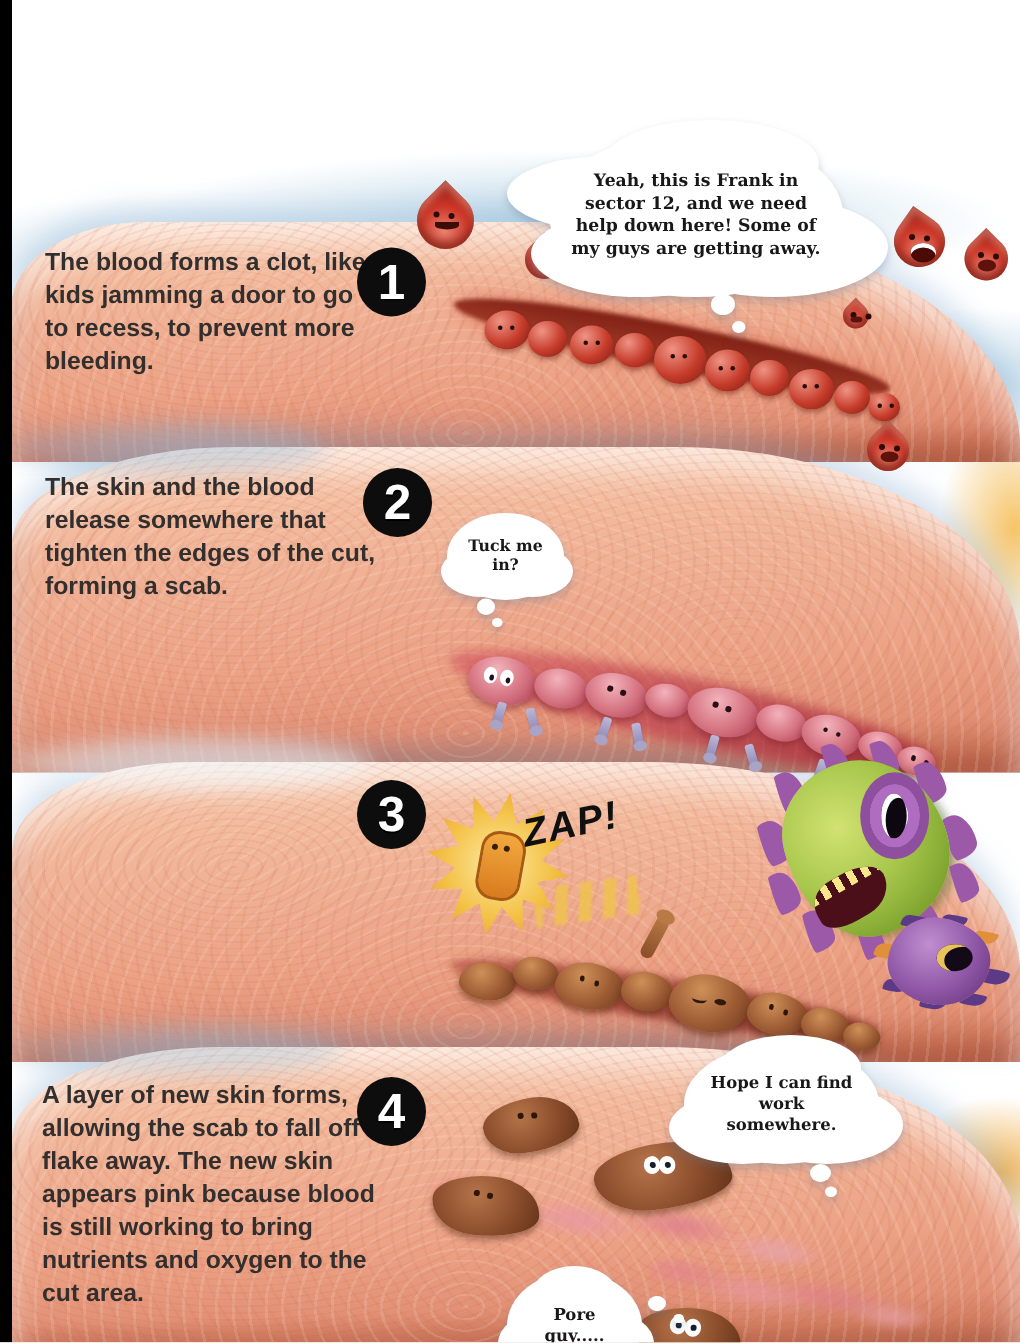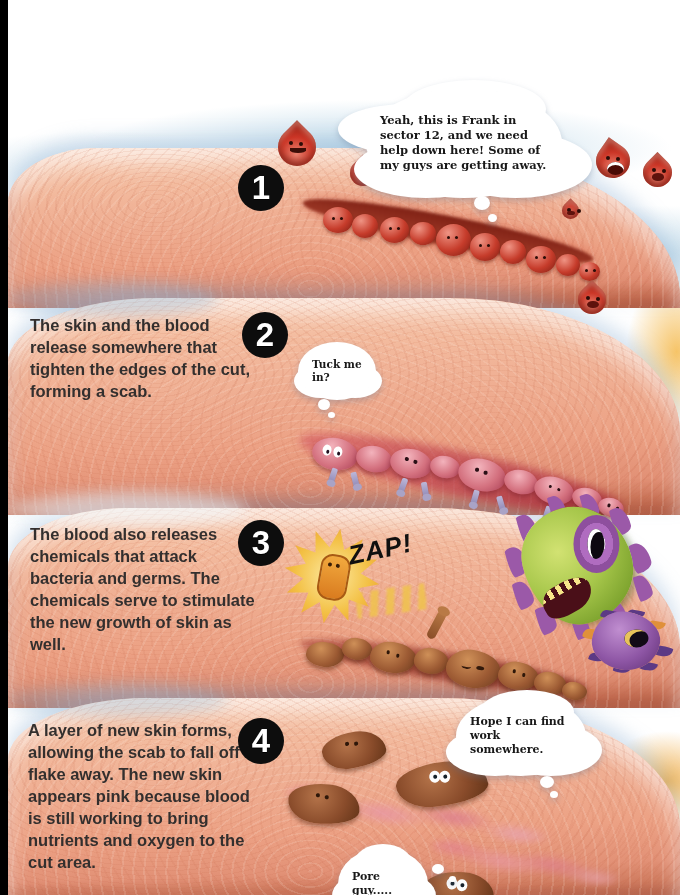--- a/index.html
+++ b/index.html
@@ -44,21 +44,21 @@
 
   
   .step-text { position:absolute; width:222px; color:#332f2e; font-weight:bold;
                font-size:16.5px; line-height:1.33; z-index:20; }
   .badge { position:absolute; width:46px; height:46px; border-radius:50%; background:#0d0d0d;
            color:#fff; font-weight:900; font-size:33px; display:flex; align-items:center;
            justify-content:center; z-index:21; text-shadow:0 1px 0 #000; }
 
   
   .bubble { position:absolute; background:#fff; border-radius:50%; z-index:25;
-            display:flex; align-items:center; justify-content:center; text-align:left;
+            display:flex; align-items:center; justify-content:center; text-align:center;
             font-family:"DejaVu Serif", serif; font-weight:bold; color:#181818;
             filter:drop-shadow(0 3px 3px rgba(100,120,150,.35)); padding:10px 14px; box-sizing:border-box; }
   .bubble .tail1, .bubble .tail2 { position:absolute; background:#fff; border-radius:50%; }
 
   .bub-frank { left:366px; top:88px;  width:196px; height:110px; font-size:11.5px; line-height:1.3;
                box-shadow: -38px 26px 0 -26px #fff, 52px 22px 0 -22px #fff, 10px -34px 0 -26px #fff, -58px -14px 0 -30px #fff; }
   .bub-frank .tail1 { left:108px; bottom:-12px; width:16px; height:14px; }
   .bub-frank .tail2 { left:122px; bottom:-24px; width:9px;  height:8px; }
 
   .bub-tuck  { left:298px; top:342px; width:78px;  height:58px; font-size:10.5px; line-height:1.25;
@@ -291,26 +291,26 @@
     <div class="flake dots" style="left:322px; top:732px; width:64px; height:36px; transform:rotate(-8deg);"></div>
     <div class="flake dots" style="left:288px; top:784px; width:72px; height:40px; transform:rotate(6deg);"></div>
     <div class="flake" style="left:396px; top:762px; width:92px; height:44px; transform:rotate(-6deg);">
       <span class="rider" style="left:34px; top:8px;"></span>
     </div>
     <div class="flake" style="left:424px; top:872px; width:70px; height:38px; transform:rotate(4deg);">
       <span class="rider" style="left:22px; top:6px;"></span>
     </div>
   </div>
 
+  <div class="step-text" style="left:30px; top:165px;">The blood forms a clot, like kids jamming a door to go to recess, to prevent more bleeding.</div>
   <div class="badge" style="left:238px; top:165px;">1</div>
 
   <div class="step-text" style="left:30px; top:315px;">The skin and the blood release somewhere that tighten the edges of the cut, forming a scab.</div>
   <div class="badge" style="left:242px; top:312px;">2</div>
 
-  <div class="step-text" style="left:30px; top:524px; width:232px;">The blood also releases chemicals that attack bacteria and germs. The chemicals serve to stimulate the new growth of skin as well.</div>
   <div class="badge" style="left:238px; top:520px;">3</div>
 
   <div class="step-text" style="left:28px; top:720px; width:238px;">A layer of new skin forms, allowing the scab to fall off or flake away. The new skin appears pink because blood is still working to bring nutrients and oxygen to the cut area.</div>
   <div class="badge" style="left:238px; top:718px;">4</div>
 
   <div class="zap">ZAP!</div>
 
   <div class="bubble bub-frank">
     <span>Yeah, this is Frank in sector 12, and we need help down here! Some of my guys are getting away.</span>
     <span class="tail1"></span>

